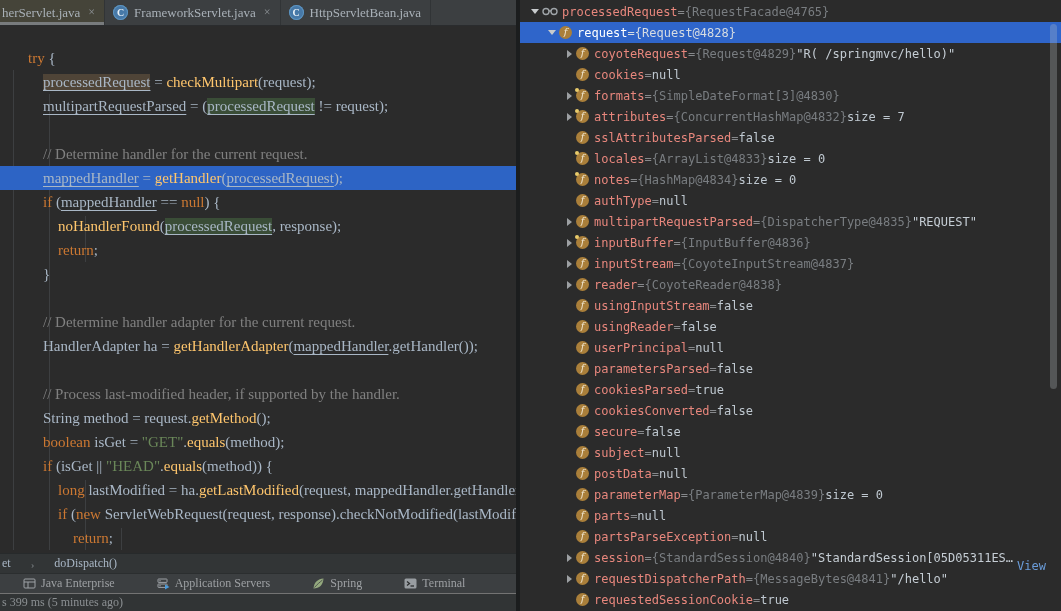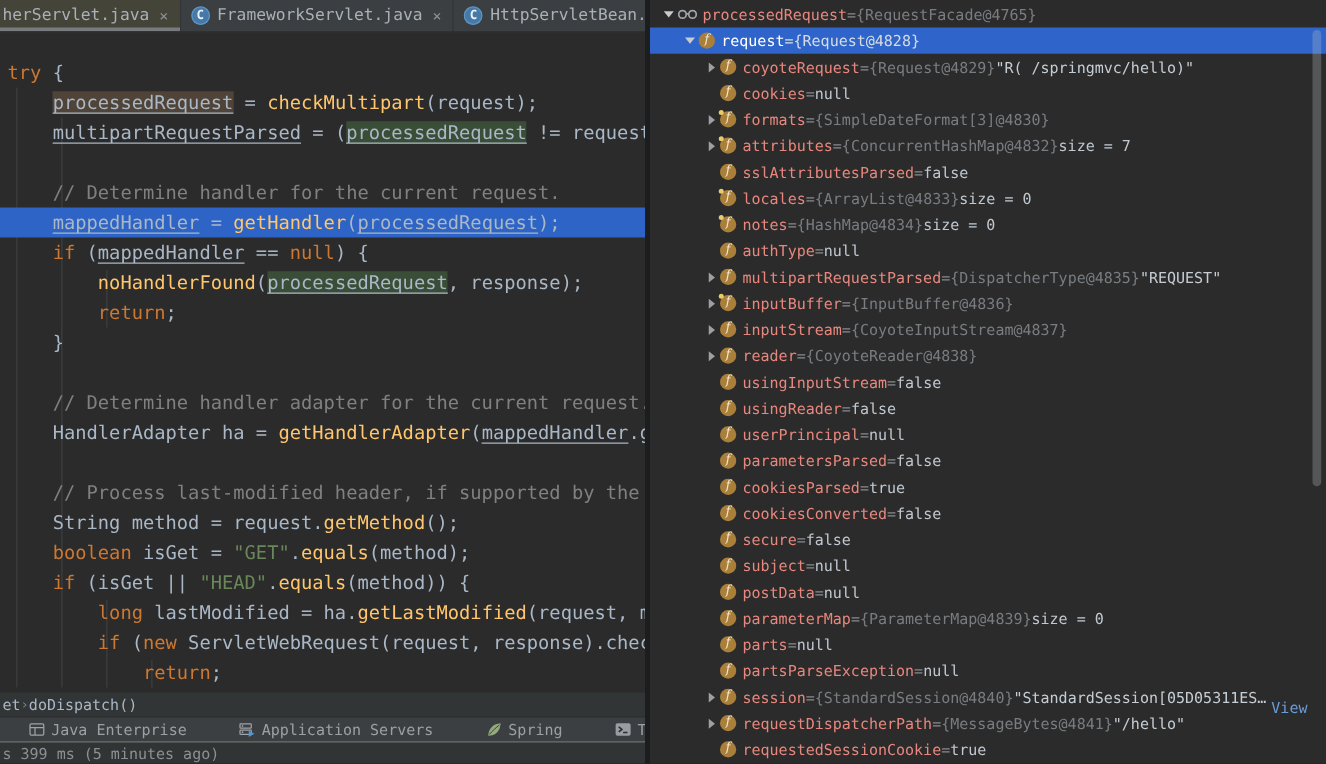--- a/index.html
+++ b/index.html
@@ -5,21 +5,21 @@
   html,body{margin:0;padding:0;background:#1e1f20;}
   *{box-sizing:border-box;}
   #app{
     width:1061px;height:611px;
     display:flex;flex-direction:row;
     font-family:"DejaVu Sans Mono", monospace;
     background:var(--bg);
     overflow:hidden;position:relative;
   }
   
-  #left-col{width:516px;height:611px;display:flex;flex-direction:column;overflow:hidden;}
+  #left-col{width:516px;height:611px;display:flex;flex-direction:column;overflow:hidden;font-family:Liberation Serif, serif;}
   #tab-bar{
     height:26px;background:var(--barBg);display:flex;align-items:stretch;
     flex:0 0 26px;overflow:hidden;border-bottom:1px solid #2a2c2e;
   }
   .tab{
     display:flex;align-items:center;gap:6px;padding:0 9px 0 8px;
     font-size:13px;color:#a9b1b8;background:var(--tabBg);
     border-right:1px solid #313436;position:relative;cursor:default;white-space:nowrap;
   }
   .tab.active{background:var(--tabActiveBg);padding-left:2px;}
@@ -31,35 +31,35 @@
     width:15px;height:15px;border-radius:50%;background:#4779a8;color:#e8f1f8;
     font-size:10px;line-height:15px;text-align:center;font-weight:bold;flex:0 0 15px;
     box-shadow:inset 0 0 0 1px #5d94c0;
   }
   
   #editor{
     flex:1 1 auto;background:var(--bg);position:relative;overflow:hidden;
     font-size:15px;line-height:24px;color:var(--plain);
   }
   #code{position:absolute;left:0;top:20px;right:0;}
-  .code-line{height:24px;white-space:pre;padding-left:6px;position:relative;}
+  .code-line{height:24px;white-space:pre;padding-left:28px;position:relative;}
   .code-line.exec{background:var(--execLine);}
   .tk-k{color:var(--kw);}
   .tk-c{color:var(--comment);}
   .tk-s{color:var(--str);}
   .tk-fn{color:var(--fn);}
   .tk-p{color:var(--plain);}
   .tk-uv{color:var(--plain);text-decoration:underline;text-underline-offset:3px;}
   .tk-wv{color:var(--plain);text-decoration:underline;text-underline-offset:3px;background:var(--occurWrite);}
   .tk-rv{color:var(--plain);text-decoration:underline;text-underline-offset:3px;background:var(--occurRead);}
   .indent-guide{position:absolute;width:1px;background:#3d3f41;}
   
   #breadcrumb-bar{
     flex:0 0 20px;background:#323536;border-top:1px solid #272a2b;
-    display:flex;align-items:center;font-size:12px;color:#a9b7c6;padding-left:2px;gap:0;
+    display:flex;align-items:center;font-size:12px;color:#a9b7c6;padding-left:2px;gap:20px;
   }
   #breadcrumb-bar .sep{color:#7a7f83;font-size:11px;}
   #toolwindow-bar{
     flex:0 0 20px;background:var(--barBg);border-top:1px solid #2b2e2f;
     display:flex;align-items:center;font-size:12px;color:#9da0a3;padding-left:12px;gap:20px;
   }
   .tw-btn{display:flex;align-items:center;gap:5px;padding:0 11px;height:100%;cursor:default;white-space:nowrap;}
   .tw-icon{width:13px;height:13px;display:inline-block;flex:0 0 13px;}
   #status-bar{
     flex:0 0 18px;background:#313435;border-top:1px solid #737373;

